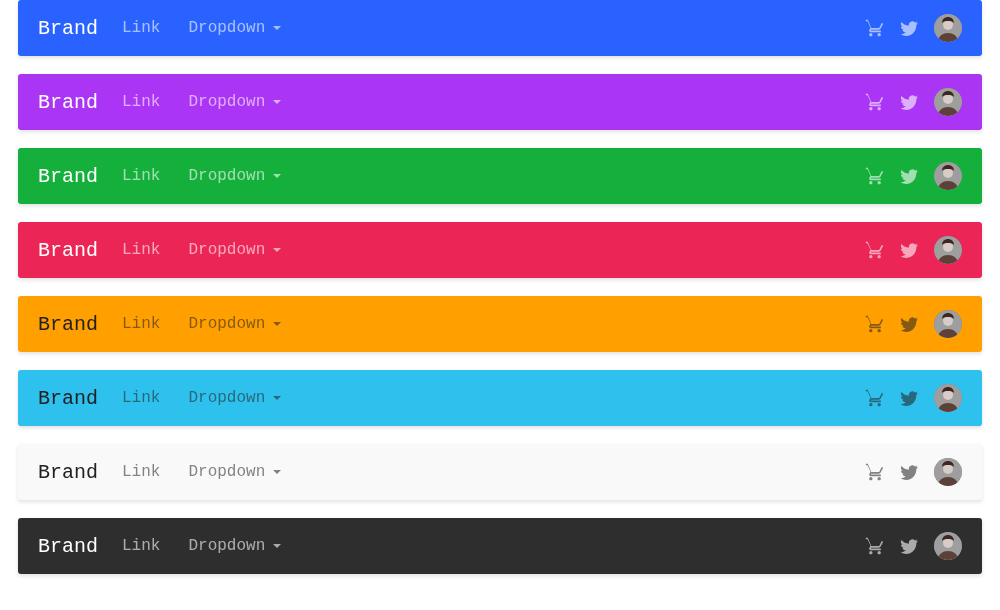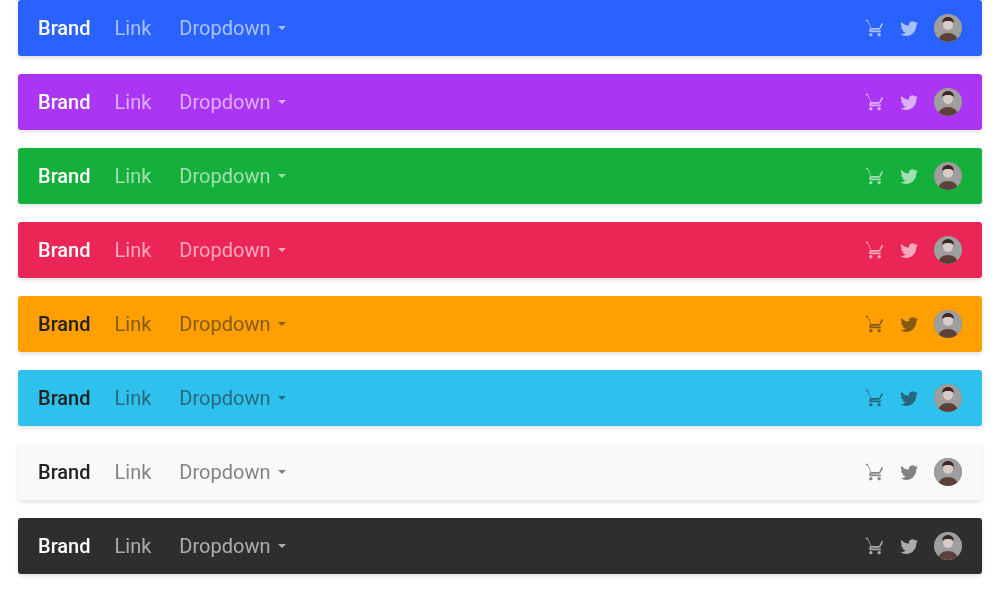--- a/index.html
+++ b/index.html
@@ -11,29 +11,30 @@
   }
   .container { padding: 0 18px; }
   .navbar {
     display: flex;
     align-items: center;
     height: 56px;
     padding: 16px 20px;
     margin-bottom: 18px;
     border-radius: 3px;
     box-shadow: 0 2px 4px rgba(0,0,0,0.12);
+    font-family: Liberation Mono, monospace;
   }
   .navbar .brand {
     font-size: 20px;
     font-weight: 500;
     margin-right: 24px;
   }
   .navbar .nav-link,
   .navbar .nav-dropdown {
-    font-size: 20px;
+    font-size: 16px;
     font-weight: 400;
     margin-right: 28px;
     display: inline-flex;
     align-items: center;
     cursor: pointer;
     opacity: 0.6;
   }
   .navbar .caret {
     display: inline-block;
     margin-left: 8px;

